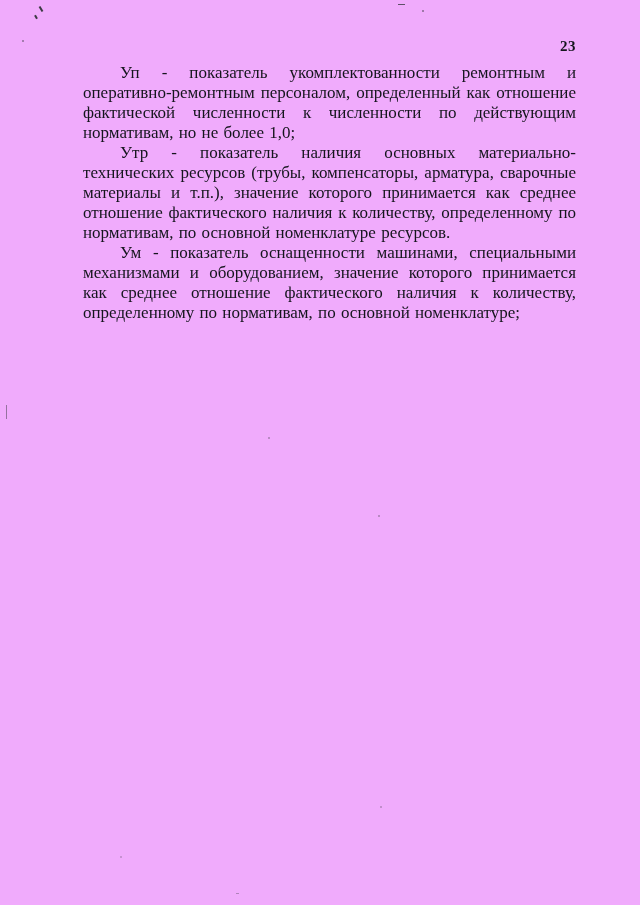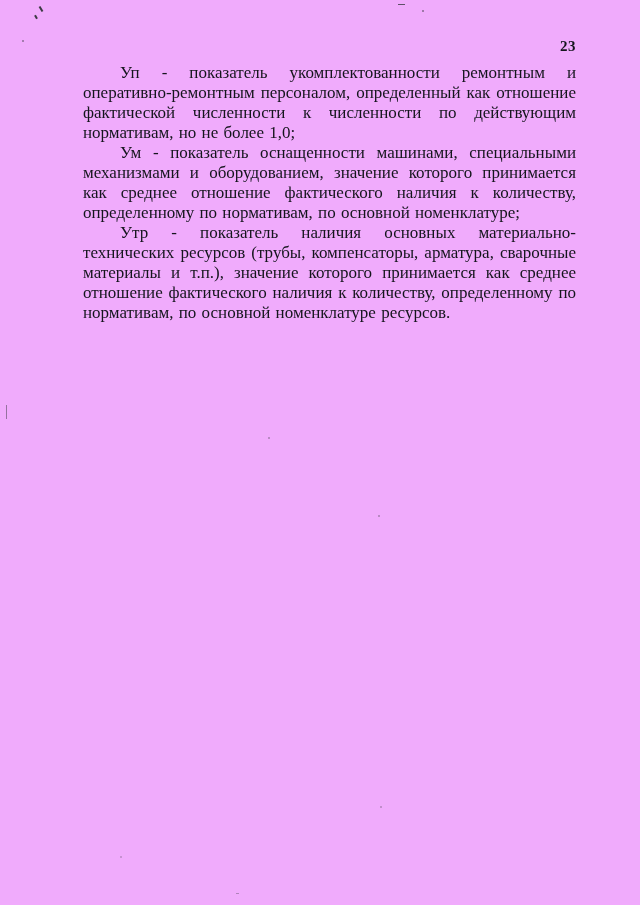--- a/index.html
+++ b/index.html
@@ -61,22 +61,22 @@
 </style>
 </head>
 <body>
 
 <div class="page">
 
   <div class="page-number">23</div>
 
   <div class="text-block">
     <p class="para">Уп - показатель укомплектованности ремонтным и оперативно-ремонтным персоналом, определенный как отношение фактической численности к численности по действующим нормативам, но не более 1,0;</p>
+    <p class="para">Утр - показатель наличия основных материально-технических ресурсов (трубы, компенсаторы, арматура, сварочные материалы и т.п.), значение которого принимается как среднее отношение фактического наличия к количеству, определенному по нормативам, по основной номенклатуре ресурсов.</p>
     <p class="para">Ум - показатель оснащенности машинами, специальными механизмами и оборудованием, значение которого принимается как среднее отношение фактического наличия к количеству, определенному по нормативам, по основной номенклатуре;</p>
-    <p class="para">Утр - показатель наличия основных материально-технических ресурсов (трубы, компенсаторы, арматура, сварочные материалы и т.п.), значение которого принимается как среднее отношение фактического наличия к количеству, определенному по нормативам, по основной номенклатуре ресурсов.</p>
   </div>
 
   <div class="artifact a1"></div>
   <div class="artifact a2"></div>
   <div class="artifact a3"></div>
   <div class="artifact a4"></div>
   <div class="artifact a5"></div>
   <div class="artifact a6"></div>
   <div class="artifact a7"></div>
   <div class="artifact a8"></div>

